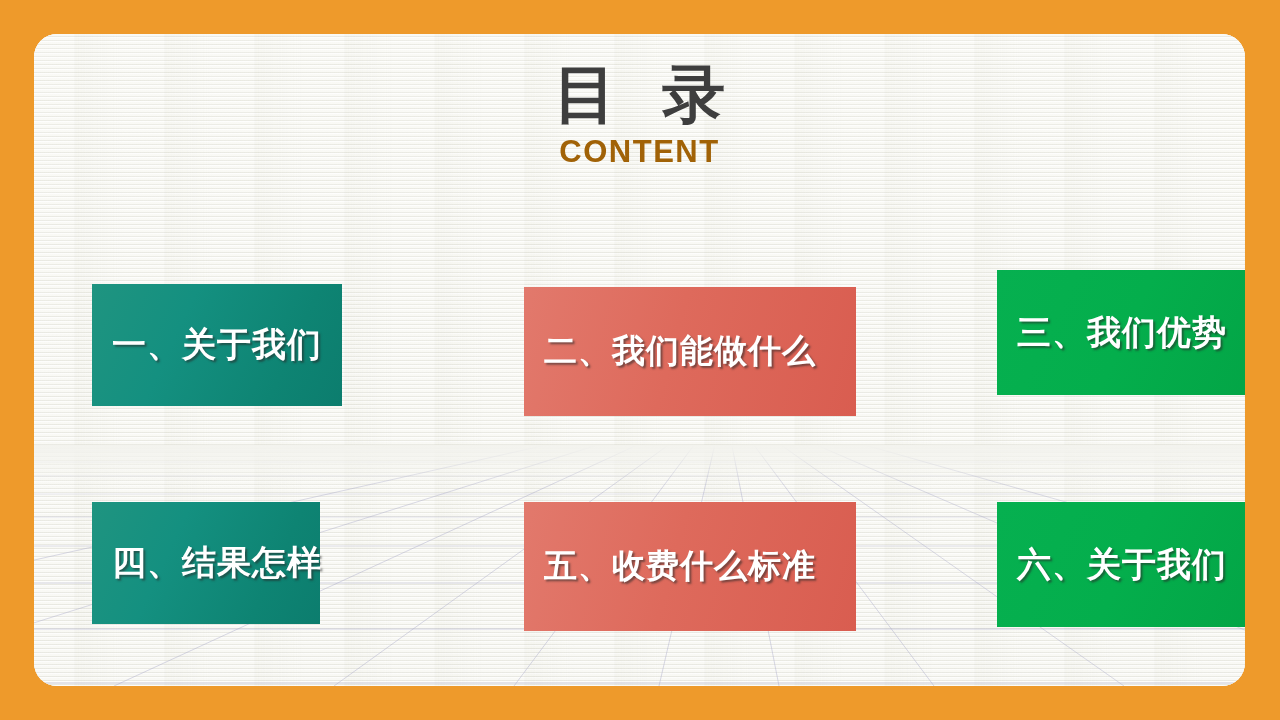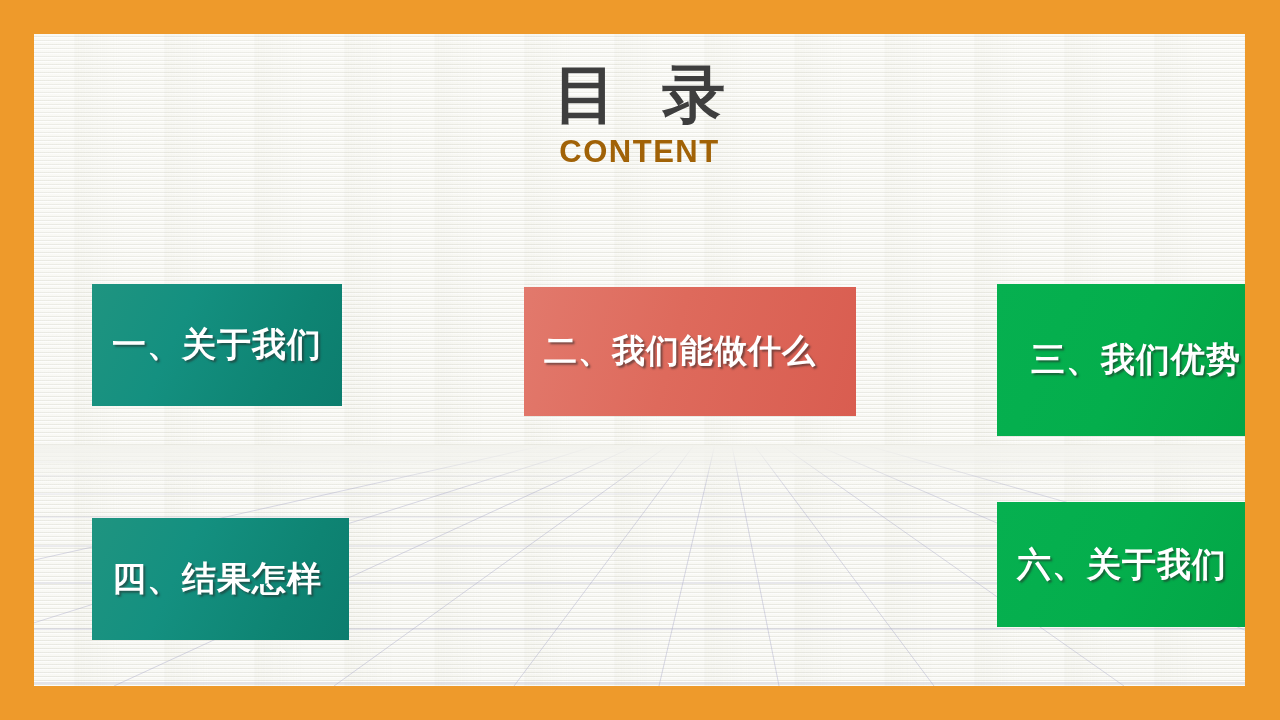--- a/index.html
+++ b/index.html
@@ -17,20 +17,21 @@
     background:#EE9A2B;
   }
 
   
   #slide-canvas {
     position:absolute;
     left:34px; top:34px;
     width:1211px; height:652px;
     background:#F4F4F0;
     overflow:hidden;
+    border-radius:23px;
   }
 
   
   #paper-texture {
     position:absolute; inset:0;
     background:
       repeating-linear-gradient(0deg,
         rgba(255,255,255,0.85) 0px,
         rgba(255,255,255,0.85) 1px,
         rgba(228,228,220,0.55) 1px,
@@ -120,22 +121,22 @@
   
   .style-teal { background:linear-gradient(115deg,#1F9480 0%,#149080 35%,#0E8473 75%,#0C7D6E 100%);text-align:center; }
   
   .style-salmon { background:linear-gradient(105deg,#E2796C 0%,#DE6A5C 45%,#D95D50 100%);align-items:center; }
   
   .style-green { background:linear-gradient(115deg,#06B050 0%,#04AE4C 50%,#03A546 100%); }
 
   
   #box-1 { left:58px;  top:250px; width:250px; height:122px; }
   #box-2 { left:490px; top:253px; width:332px; height:129px; }
-  #box-3 { left:963px; top:250px; width:258px; height:152px;justify-content:center; }
-  #box-4 { left:58px;  top:484px; width:257px; height:122px; }
+  #box-3 { left:963px; top:236px; width:258px; height:125px; }
+  #box-4 { left:58px;  top:468px; width:228px; height:122px; }
   #box-5 { left:490px; top:468px; width:332px; height:129px; }
   #box-6 { left:963px; top:468px; width:258px; height:125px; }
 
   #box-2 .item-label, #box-5 .item-label { font-size:33px; }
 </style>
 </head>
 <body>
 
 <div id="slide-frame">
 
@@ -192,20 +193,24 @@
     <div class="item-box style-green" id="box-3">
       <div class="box-shadow-el"></div>
       <div class="item-label">三、我们优势</div>
     </div>
 
     <div class="item-box style-teal" id="box-4">
       <div class="box-shadow-el"></div>
       <div class="item-label">四、结果怎样</div>
     </div>
 
+    <div class="item-box style-salmon" id="box-5">
+      <div class="box-shadow-el"></div>
+      <div class="item-label">五、收费什么标准</div>
+    </div>
 
     <div class="item-box style-green" id="box-6">
       <div class="box-shadow-el"></div>
       <div class="item-label">六、关于我们</div>
     </div>
 
   </div>
 </div>
 
 </body></html>

